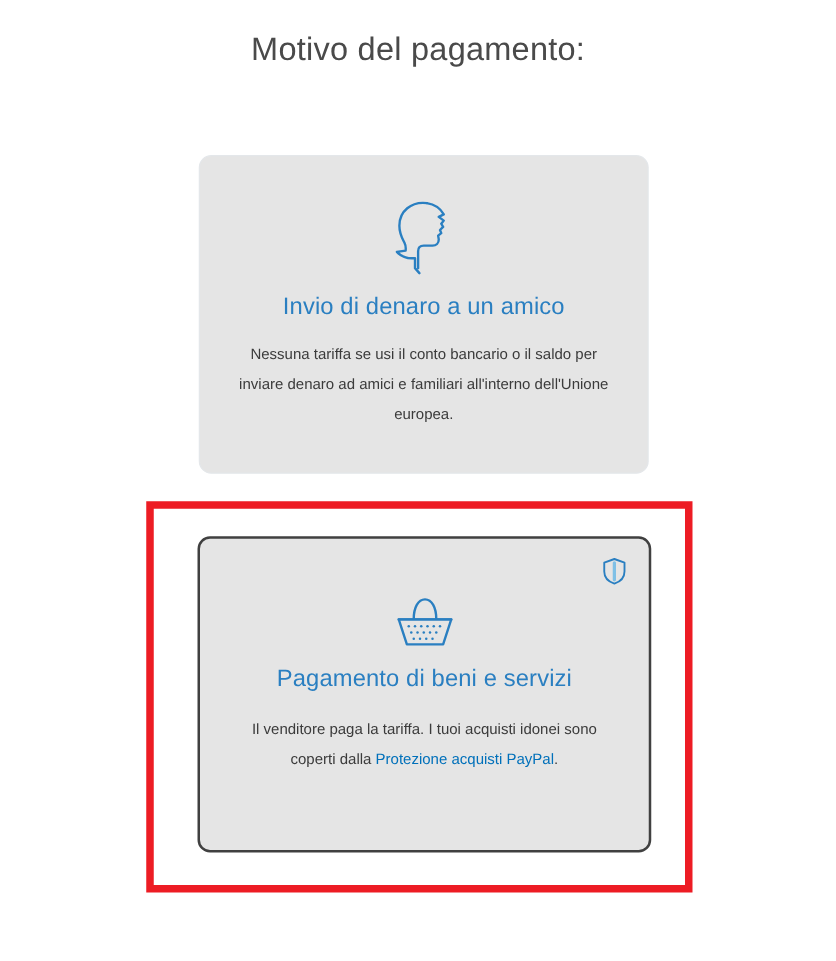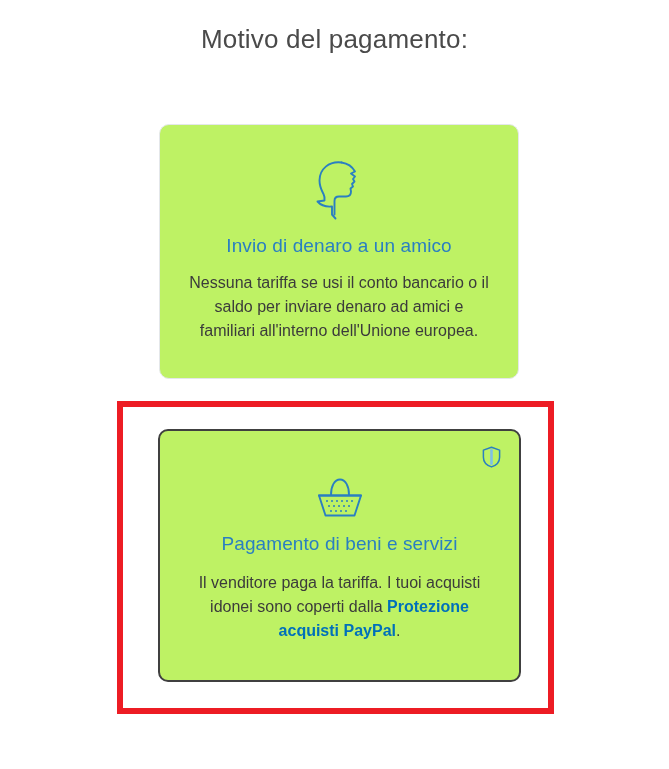--- a/index.html
+++ b/index.html
@@ -31,21 +31,21 @@
     font-size: 26px;
     font-weight: 300;
     letter-spacing: 0.2px;
     color: #4a4a4a;
     font-family: "Liberation Sans", sans-serif;
   }
 
   
   .card {
     position: absolute;
-    background: #bef264;
+    background: #e5e5e5;
     border-radius: 10px;
     box-sizing: border-box;
     text-align: center;
   }
 
   .card-unselected {
     left: 159px;
     top: 124px;
     width: 360px;
     height: 255px;
@@ -101,31 +101,31 @@
     font-family: "Liberation Sans", sans-serif;
     letter-spacing: 0.1px;
   }
   .card-unselected .card-title { top: 110px; }
   .card-selected .card-title { top: 102px; }
 
   .card-body {
     position: absolute;
     left: 28px;
     width: calc(100% - 56px);
-    font-size: 16px;
+    font-size: 12px;
     line-height: 24px;
     color: #3b3b3b;
     font-family: "Liberation Sans", sans-serif;
   }
   .card-unselected .card-body { top: 146px; }
   .card-selected .card-body { top: 140px; }
 
   .body-link {
     color: #0070ba;
-    font-weight: bold;
+    font-weight: normal;
     text-decoration: none;
   }
 </style>
 </head>
 <body>
 
 <div class="page">
 
   <div class="page-title">Motivo del pagamento:</div>
 

